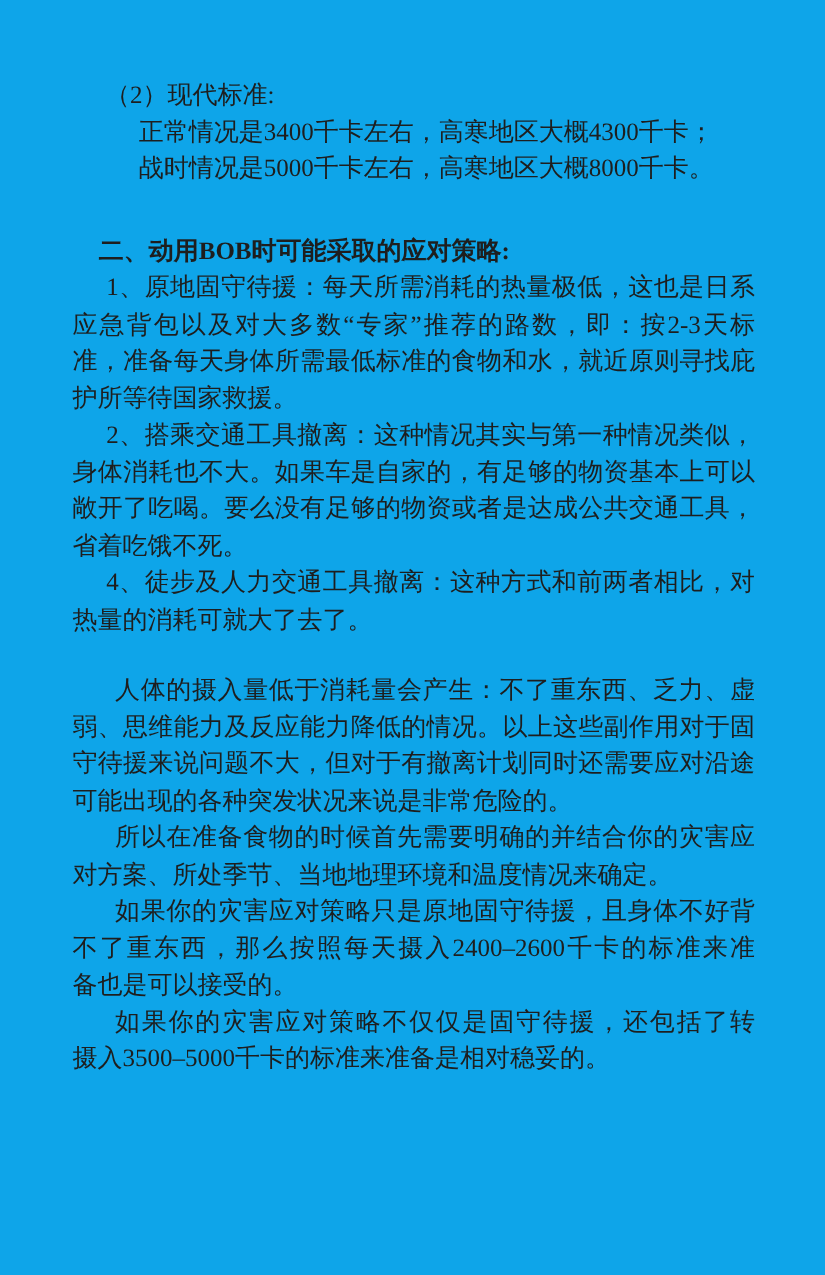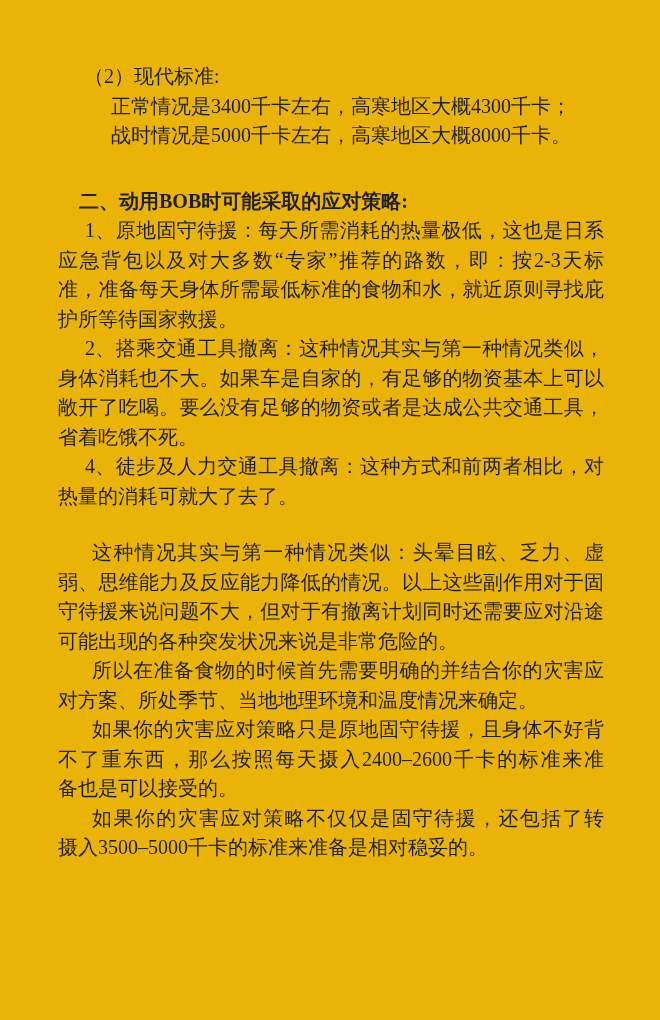--- a/index.html
+++ b/index.html
@@ -8,21 +8,21 @@
   }
   body {
     width: 660px;
     height: 1020px;
     background: #fdfdfd;
   }
   .page {
     position: relative;
     width: 660px;
     height: 1020px;
-    background: #eab308;
+    background: #0ea5e9;
     overflow: hidden;
     font-family: "Liberation Serif", "DejaVu Serif", serif;
     color: #1e1e1e;
   }
   .content {
     position: absolute;
     left: 58px;
     top: 62px;
     width: 546px;
     font-size: 20px;
@@ -75,21 +75,21 @@
         <div class="line fill">身体消耗也不大。如果车是自家的，有足够的物资基本上可以</div>
         <div class="line fill">敞开了吃喝。要么没有足够的物资或者是达成公共交通工具，</div>
         <div class="line">省着吃饿不死。</div>
       </div>
       <div class="para">
         <div class="line fill" style="text-indent: 27px;">4、徒步及人力交通工具撤离：这种方式和前两者相比，对</div>
         <div class="line">热量的消耗可就大了去了。</div>
       </div>
       <div class="spacer" style="height: 27px;"></div>
       <div class="para">
-        <div class="line fill" style="text-indent: 34px;">这种情况其实与第一种情况类似：头晕目眩、乏力、虚</div>
+        <div class="line fill" style="text-indent: 34px;">人体的摄入量低于消耗量会产生：不了重东西、乏力、虚</div>
         <div class="line fill">弱、思维能力及反应能力降低的情况。以上这些副作用对于固</div>
         <div class="line fill">守待援来说问题不大，但对于有撤离计划同时还需要应对沿途</div>
         <div class="line">可能出现的各种突发状况来说是非常危险的。</div>
       </div>
       <div class="para">
         <div class="line fill" style="text-indent: 34px;">所以在准备食物的时候首先需要明确的并结合你的灾害应</div>
         <div class="line">对方案、所处季节、当地地理环境和温度情况来确定。</div>
       </div>
       <div class="para">
         <div class="line fill" style="text-indent: 34px;">如果你的灾害应对策略只是原地固守待援，且身体不好背</div>

